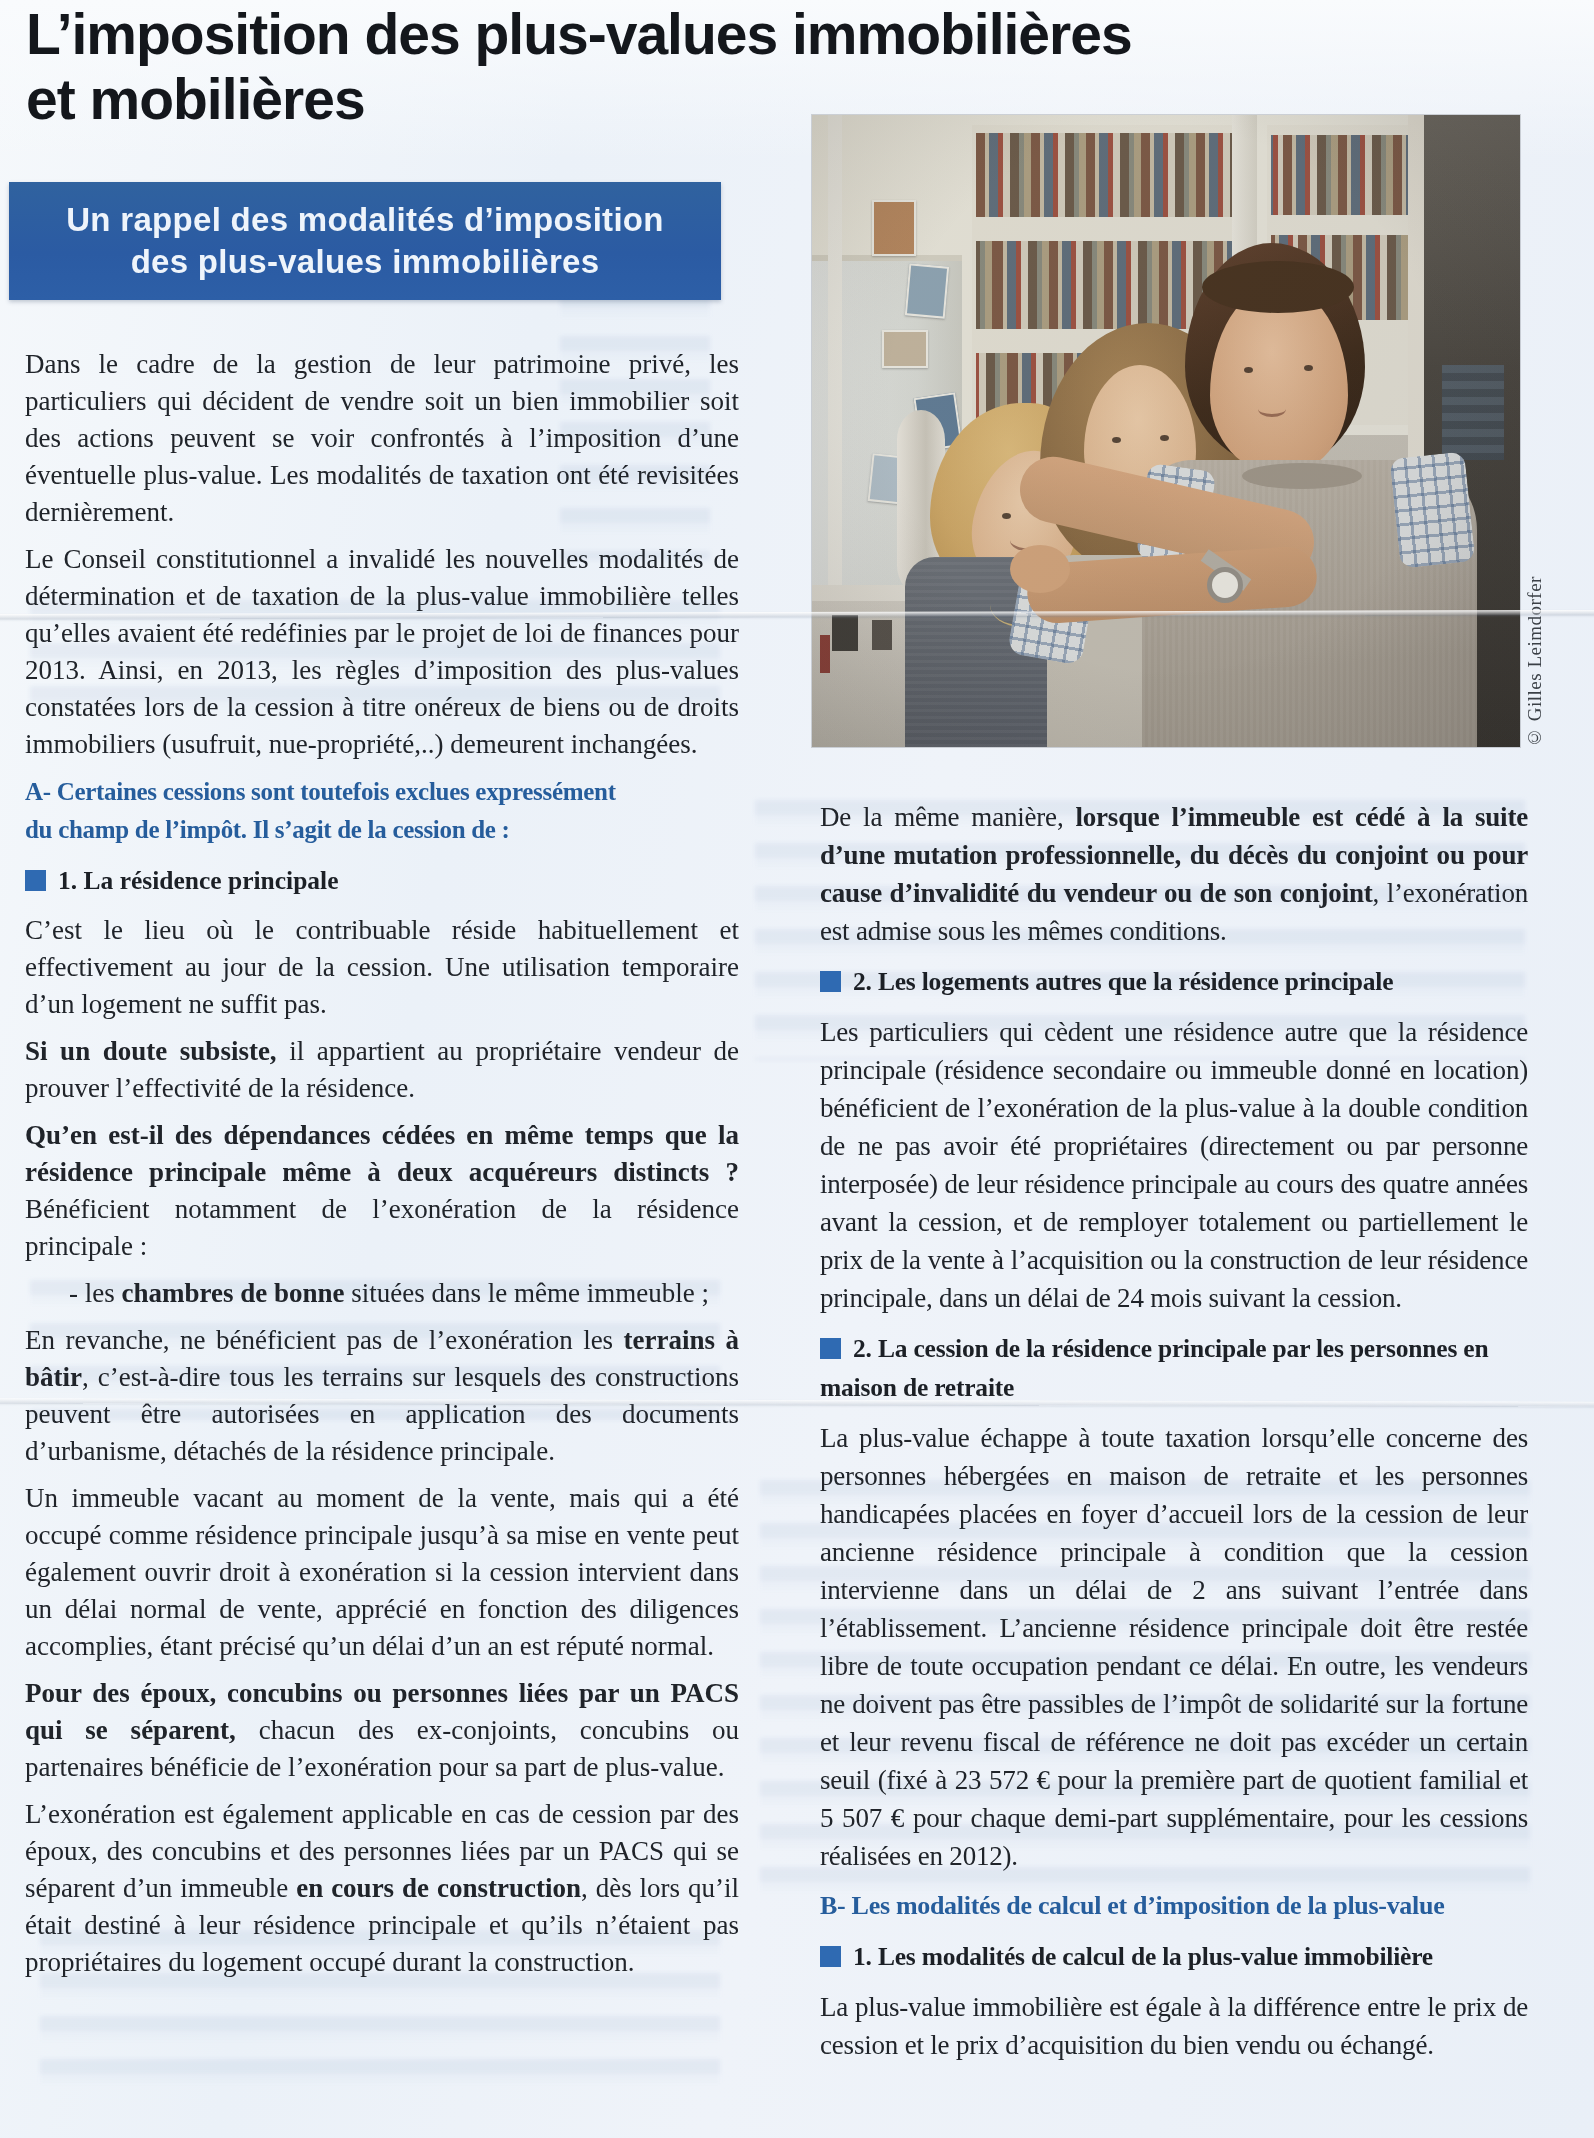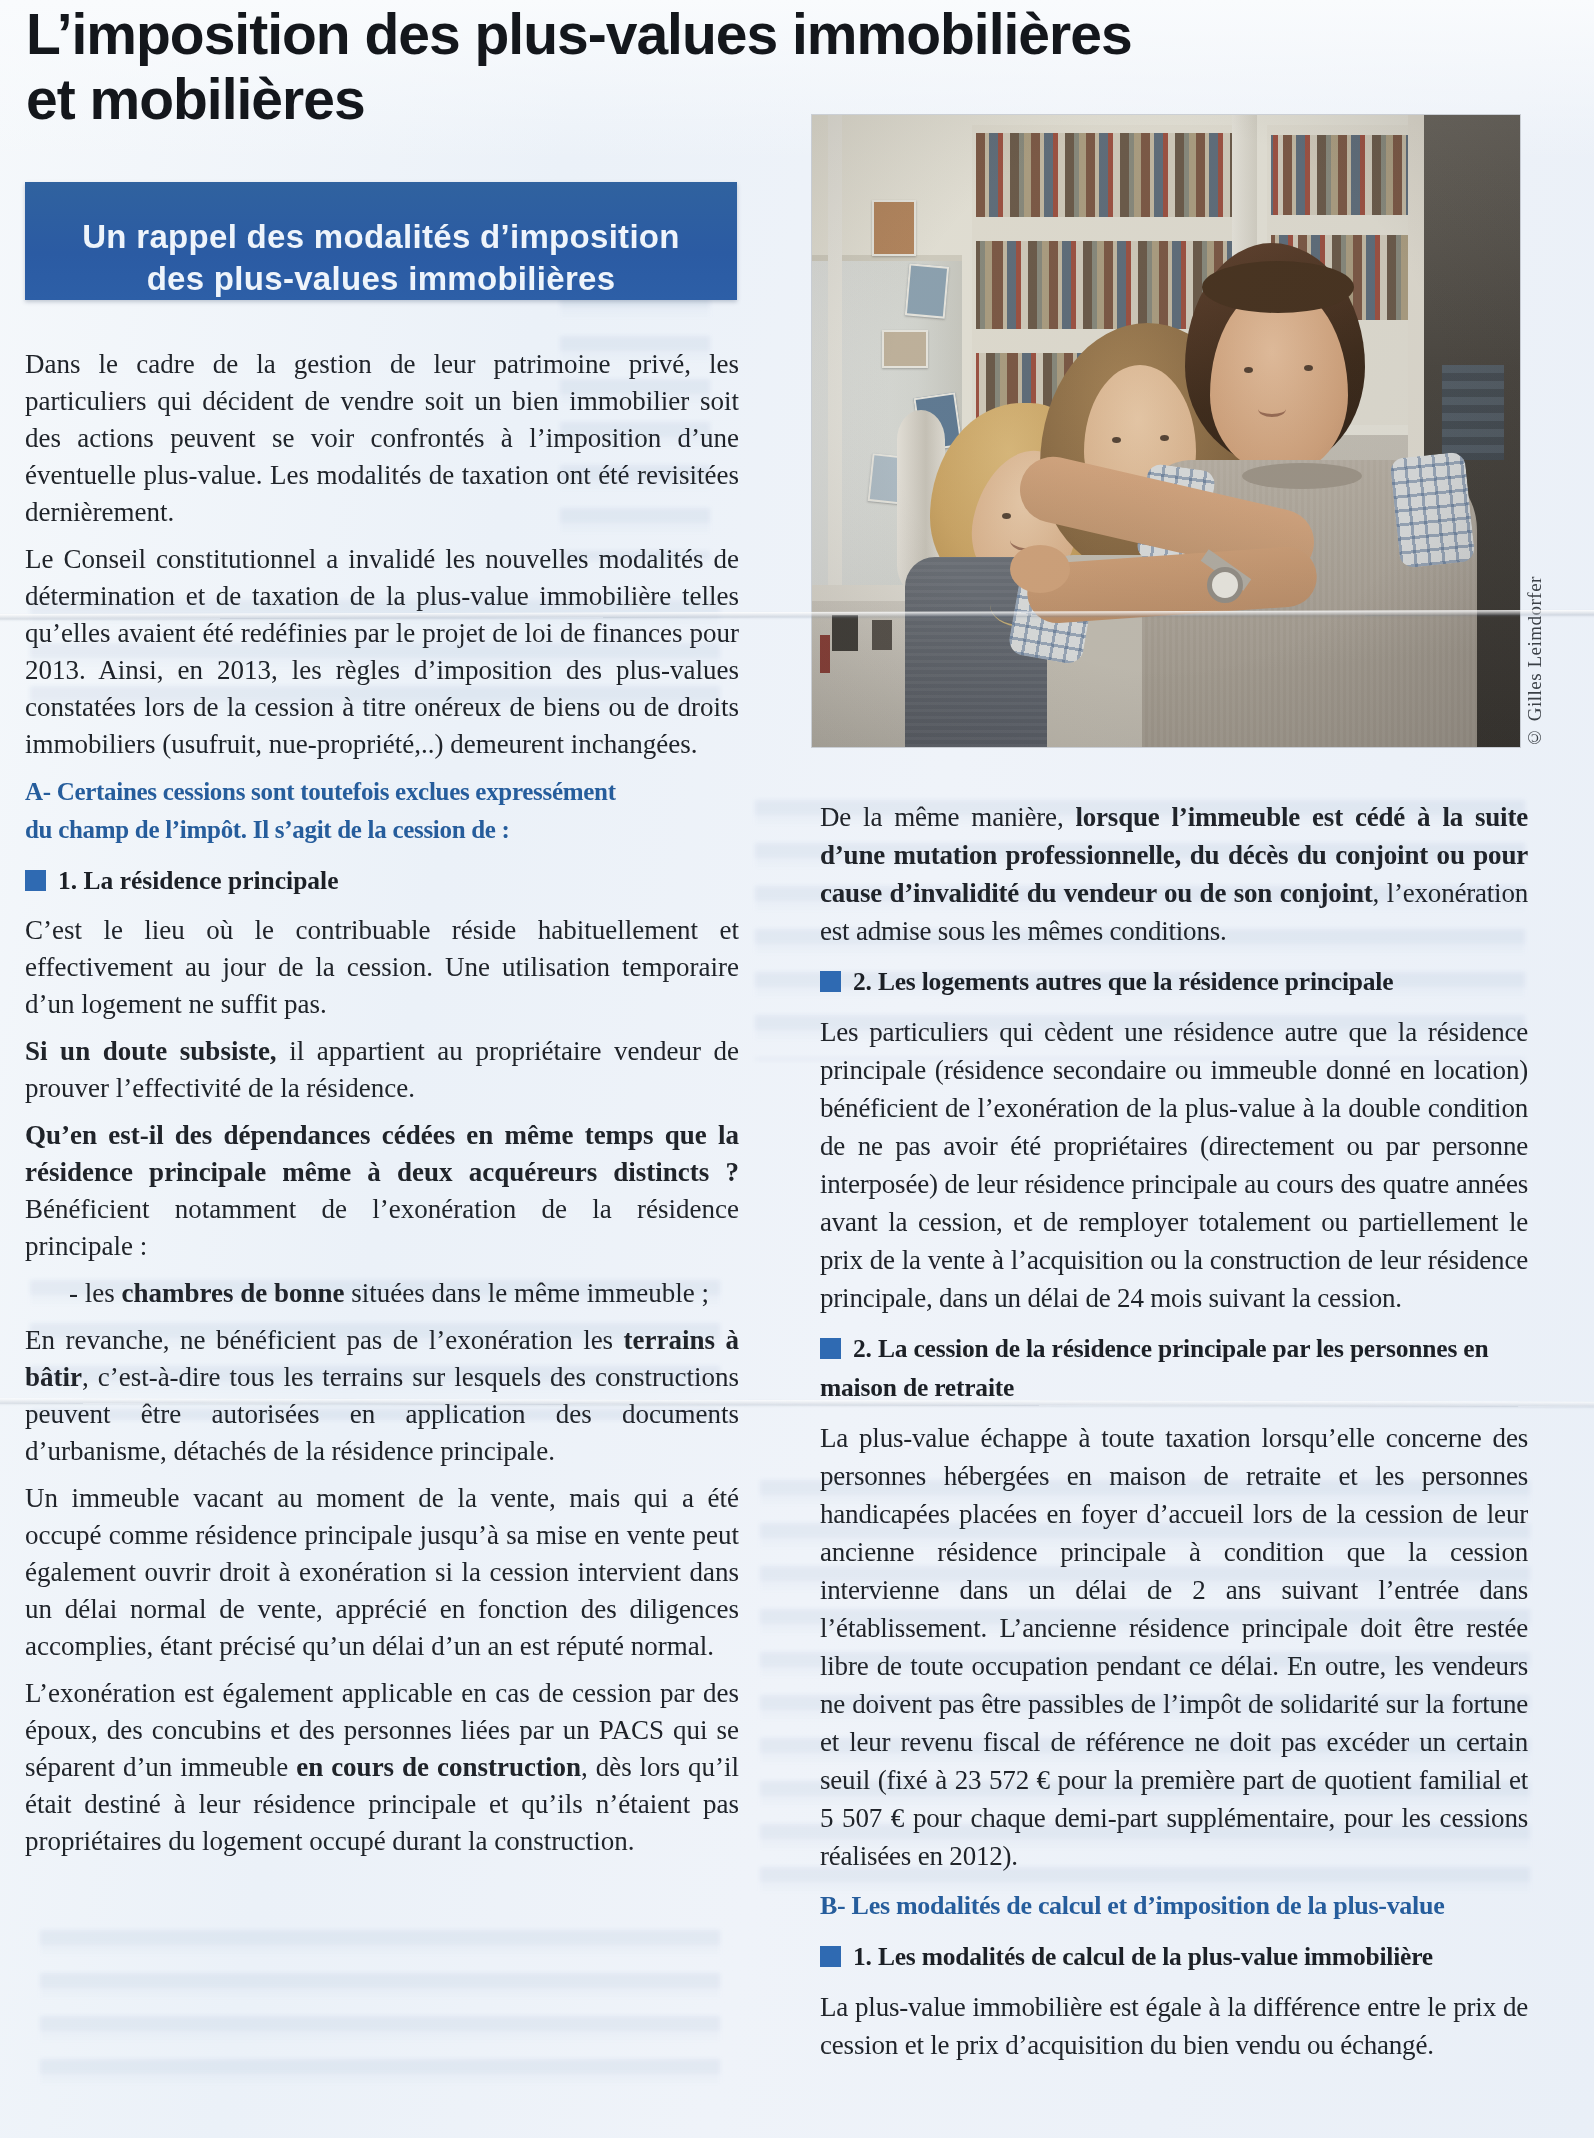--- a/index.html
+++ b/index.html
@@ -14,23 +14,23 @@
         background-image:repeating-linear-gradient(180deg,
           rgba(100,135,185,0.09) 0 15px, rgba(100,135,185,0.025) 15px 24px, rgba(0,0,0,0) 24px 43px);}
 
   
   .title{position:absolute;left:26px;top:2px;margin:0;z-index:3;
         font-family:"Liberation Sans", sans-serif;font-weight:800;
         font-size:57px;line-height:65px;letter-spacing:-1px;color:#14171c;}
   .t-line{display:block;}
 
   
-  .banner{position:absolute;left:25px;top:182px;width:712px;height:118px;z-index:3;
+  .banner{position:absolute;left:9px;top:182px;width:712px;height:118px;z-index:3;
         background:linear-gradient(180deg,#30629f,#2b5ba3 60%,#2d5fa7);
-        display:flex;flex-direction:column;justify-content:flex-end;align-items:center;
+        display:flex;flex-direction:column;justify-content:center;align-items:center;
         font-family:"Liberation Sans", sans-serif;font-weight:700;
         font-size:33px;line-height:42px;color:#eef4fb;letter-spacing:.3px;
         box-shadow:0 2px 4px rgba(40,60,90,.25);}
 
   
   .col{position:absolute;z-index:3;font-size:27px;line-height:37px;
         text-align:justify;hyphens:none;margin-top:28px;}
   .col-left{left:25px;top:318px;width:714px;height:1812px;overflow:hidden;}
   .col-right{left:820px;top:770px;width:708px;height:1360px;overflow:hidden;
         line-height:38px;letter-spacing:-0.2px;}
@@ -235,20 +235,21 @@
 du champ de l’impôt. Il s’agit de la cession de :</h3>
       <h4 class="sub"><span class="sq"></span><span>1. La résidence principale</span></h4>
       <p class="para">C’est le lieu où le contribuable réside habituellement et effectivement au jour de la cession. Une utilisation temporaire d’un logement ne suffit pas.</p>
       <p class="para"><b>Si un doute subsiste,</b> il appartient au propriétaire vendeur de prouver l’effectivité de la résidence.</p>
       <p class="para"><b>Qu’en est-il des dépendances cédées en même temps que la résidence principale même à deux acquéreurs distincts ?</b> Bénéficient notamment de l’exonération de la résidence principale :</p>
       <div class="list">
         <p class="list-item">- les <b>chambres de bonne</b> situées dans le même immeuble ;</p>
       </div>
       <p class="para">En revanche, ne bénéficient pas de l’exonération les <b>terrains à bâtir</b>, c’est-à-dire tous les terrains sur lesquels des constructions peuvent être autorisées en application des documents d’urbanisme, détachés de la résidence principale.</p>
       <p class="para">Un immeuble vacant au moment de la vente, mais qui a été occupé comme résidence principale jusqu’à sa mise en vente peut également ouvrir droit à exonération si la cession intervient dans un délai normal de vente, apprécié en fonction des diligences accomplies, étant précisé qu’un délai d’un an est réputé normal.</p>
+      <p class="para"><b>Pour des époux, concubins ou personnes liées par un PACS qui se séparent,</b> chacun des ex-conjoints, concubins ou partenaires bénéficie de l’exonération pour sa part de plus-value.</p>
       <p class="para">L’exonération est également applicable en cas de cession par des époux, des concubins et des personnes liées par un PACS qui se séparent d’un immeuble <b>en cours de construction</b>, dès lors qu’il était destiné à leur résidence principale et qu’ils n’étaient pas propriétaires du logement occupé durant la construction.</p>
     </div>
   <div class="col col-right">
       <p class="para">De la même manière, <b>lorsque l’immeuble est cédé à la suite d’une mutation professionnelle, du décès du conjoint ou pour cause d’invalidité du vendeur ou de son conjoint</b>, l’exonération est admise sous les mêmes conditions.</p>
       <h4 class="sub one-line"><span class="sq"></span><span>2. Les logements autres que la résidence principale</span></h4>
       <p class="para">Les particuliers qui cèdent une résidence autre que la résidence principale (résidence secondaire ou immeuble donné en location) bénéficient de l’exonération de la plus-value à la double condition de ne pas avoir été propriétaires (directement ou par personne interposée) de leur résidence principale au cours des quatre années avant la cession, et de remployer totalement ou partiellement le prix de la vente à l’acquisition ou la construction de leur résidence principale, dans un délai de 24 mois suivant la cession.</p>
       <h4 class="sub"><span class="sq"></span><span>2. La cession de la résidence principale par les personnes en maison de retraite</span></h4>
       <p class="para">La plus-value échappe à toute taxation lorsqu’elle concerne des personnes hébergées en maison de retraite et les personnes handicapées placées en foyer d’accueil lors de la cession de leur ancienne résidence principale à condition que la cession intervienne dans un délai de 2 ans suivant l’entrée dans l’établissement. L’ancienne résidence principale doit être restée libre de toute occupation pendant ce délai. En outre, les vendeurs ne doivent pas être passibles de l’impôt de solidarité sur la fortune et leur revenu fiscal de référence ne doit pas excéder un certain seuil (fixé à 23 572 € pour la première part de quotient familial et 5 507 € pour chaque demi-part supplémentaire, pour les cessions réalisées en 2012).</p>
       <h3 class="hblue one-line">B- Les modalités de calcul et d’imposition de la plus-value</h3>
       <h4 class="sub one-line"><span class="sq"></span><span>1. Les modalités de calcul de la plus-value immobilière</span></h4>

